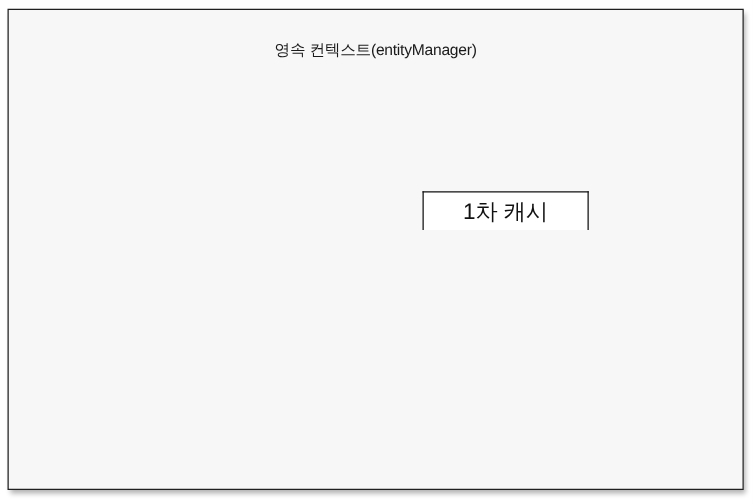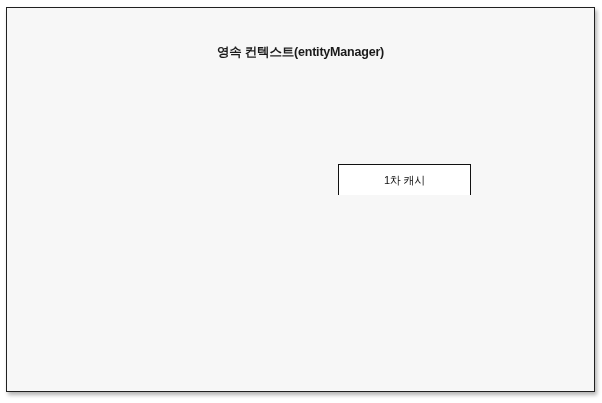--- a/index.html
+++ b/index.html
@@ -35,42 +35,41 @@
   }
 
   
   #context-title {
     position: absolute;
     left: 0;
     top: 24px;
     width: 100%;
     text-align: center;
     font-size: 12.5px;
-    font-weight: bold;
+    font-weight: normal;
     color: #1a1a1a;
     letter-spacing: -0.2px;
     white-space: nowrap;
-    margin-top: 12px;
   }
 
   
   #cache-tab {
     position: absolute;
     left: 331px;
-    top: 156px;
+    top: 145px;
     width: 133px;
     height: 31px;
     box-sizing: border-box;
     background: #ffffff;
     border: 1.5px solid #111111;
     border-bottom: none;
     display: flex;
     align-items: center;
     justify-content: center;
-    font-size: 11px;
+    font-size: 18px;
     color: #111111;
     letter-spacing: -0.2px;
     white-space: nowrap;
   }
 
   
   #cache-table {
     position: absolute;
     left: 284px;
     top: 174px;

